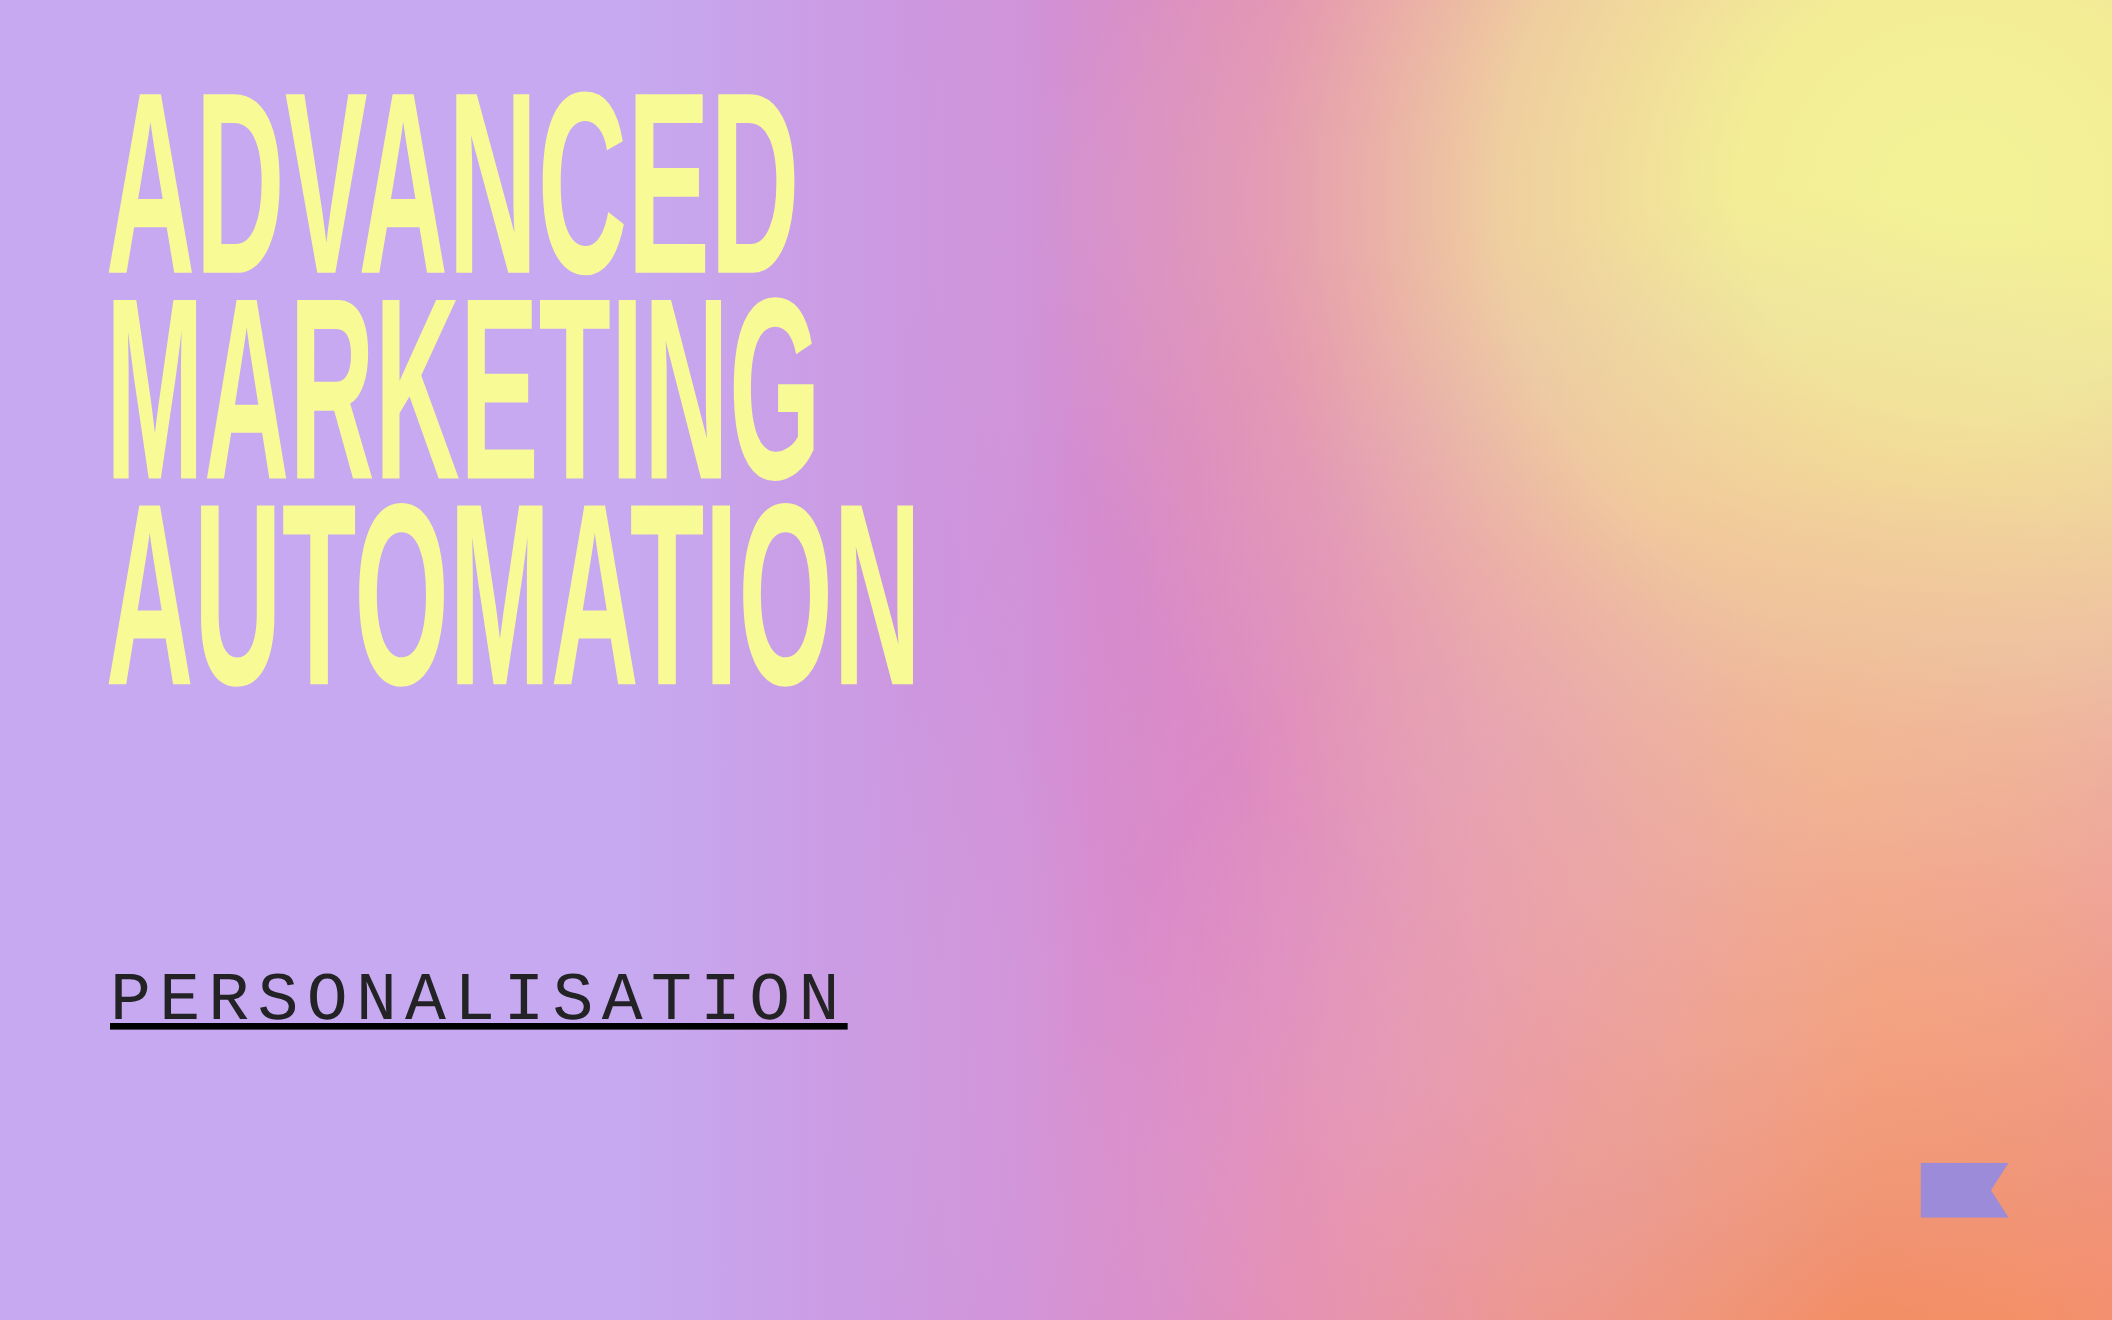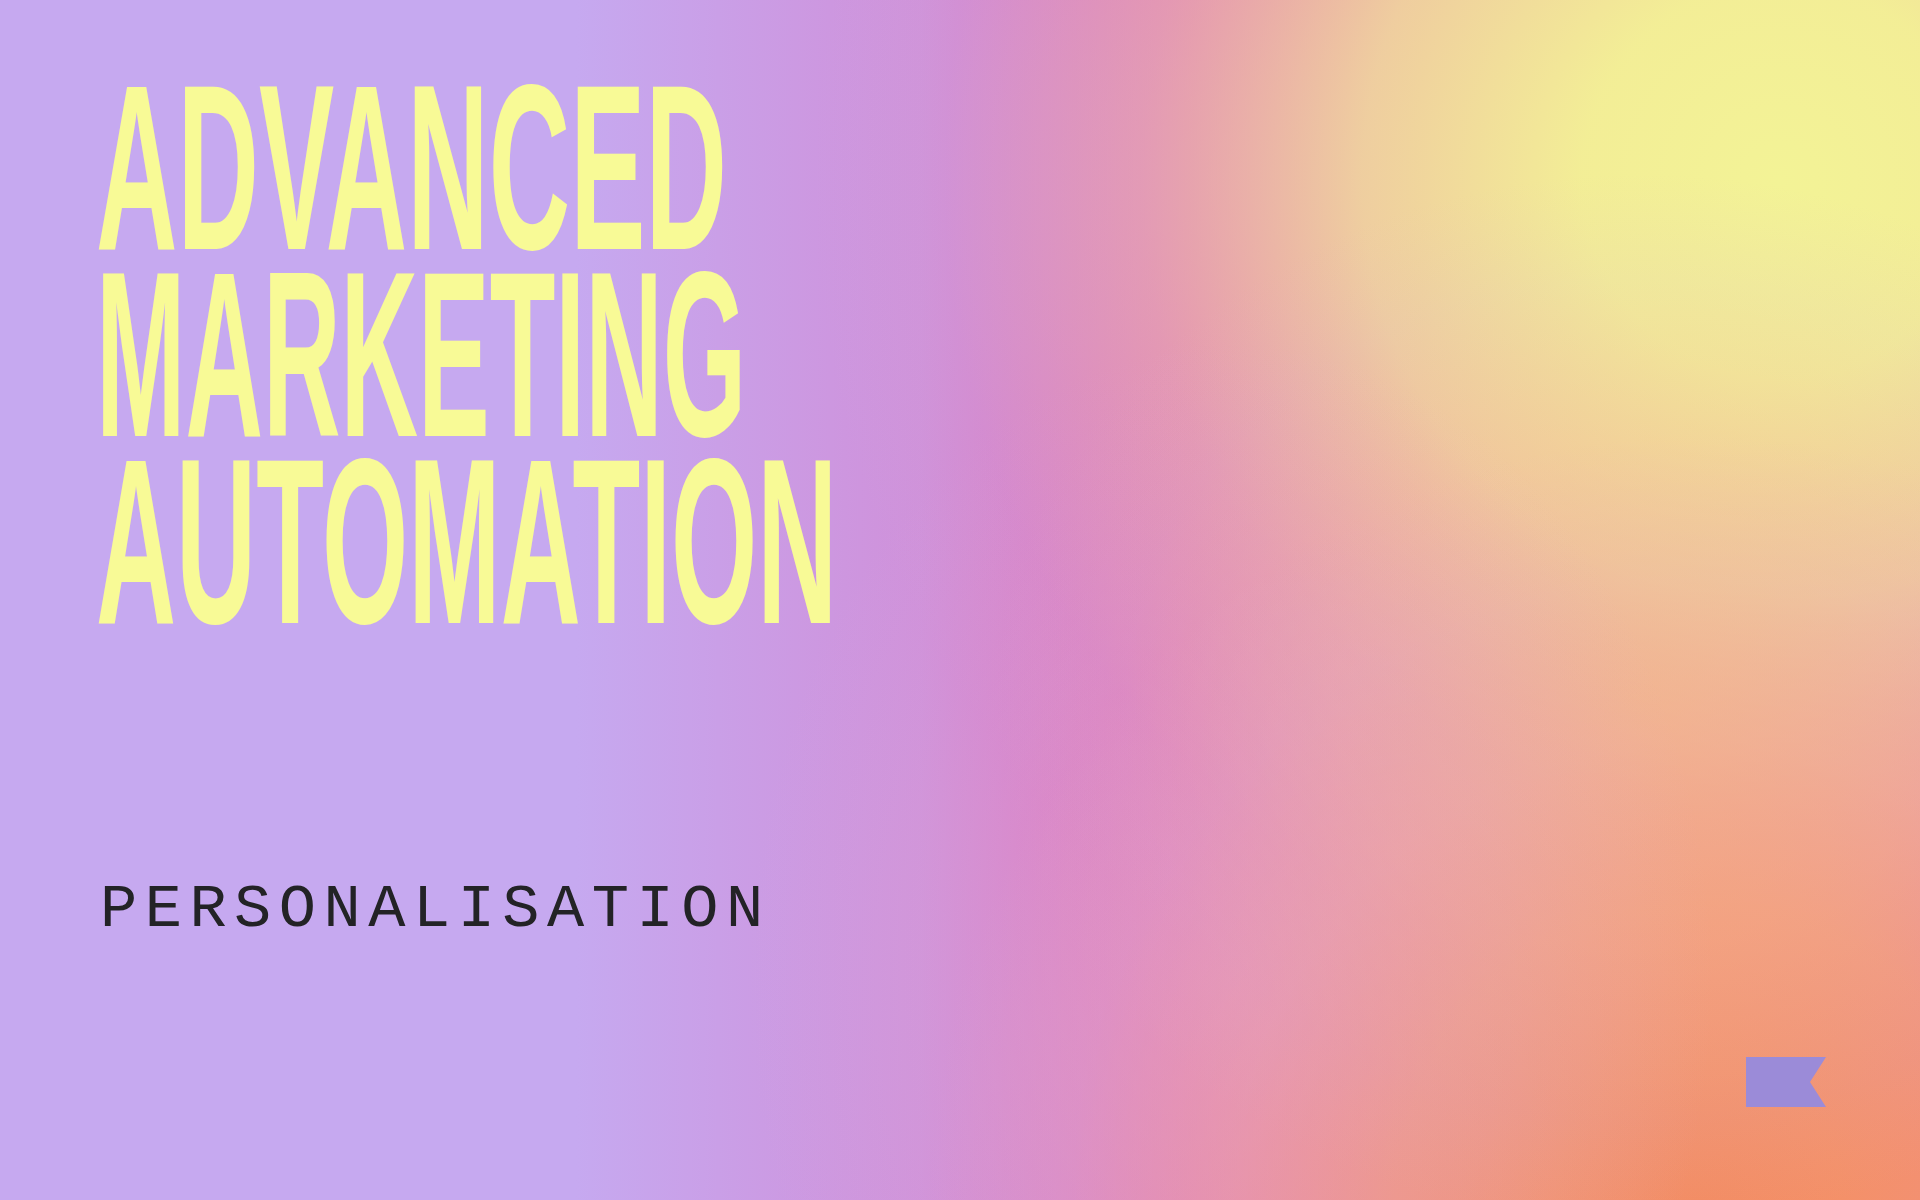--- a/index.html
+++ b/index.html
@@ -108,20 +108,21 @@
 
   
   .hl-1 { transform: scaleX(0.478) scaleY(1.0); }
   .hl-2 { transform: scaleX(0.455) scaleY(1.0); }
   .hl-3 { transform: scaleX(0.470) scaleY(1.0); }
 
   .subhead {
     position: absolute;
     left: 100px;
     top: 862px;
+    text-decoration: underline;
   }
 
   .subhead-line {
     color: #232326;
     font-family: "Liberation Mono", "DejaVu Sans Mono", monospace;
     font-weight: normal;
     font-size: 62px;
     line-height: 96px;
     letter-spacing: 7.5px;
     white-space: nowrap;

